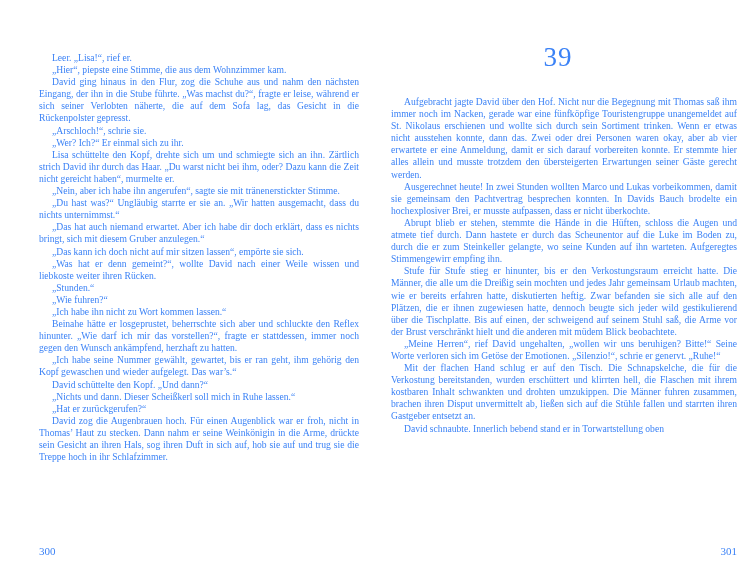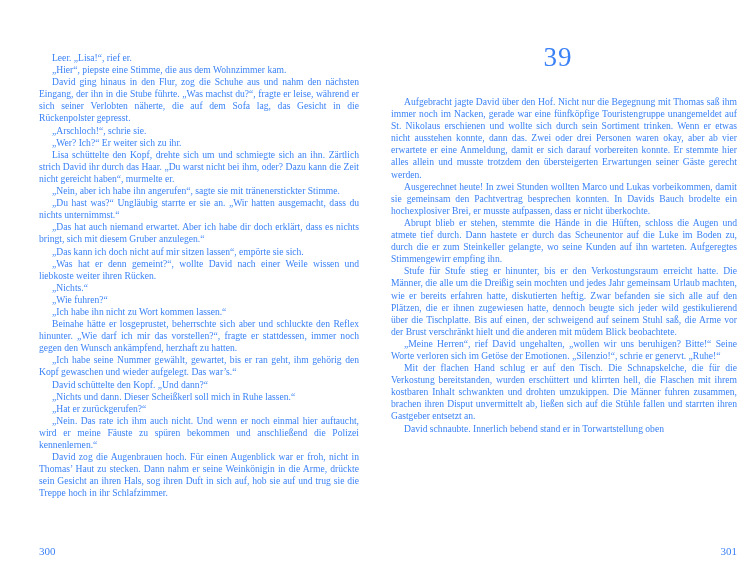--- a/index.html
+++ b/index.html
@@ -61,36 +61,35 @@
 <body>
 
 <main class="spread">
 
   <section class="page page-left" lang="de">
     <div class="body-text">
       <p>Leer. „Lisa!“, rief er.</p>
       <p>„Hier“, piepste eine Stimme, die aus dem Wohnzimmer kam.</p>
       <p>David ging hinaus in den Flur, zog die Schuhe aus und nahm den nächsten Eingang, der ihn in die Stube führte. „Was machst du?“, fragte er leise, während er sich seiner Verlobten näherte, die auf dem Sofa lag, das Gesicht in die Rückenpolster gepresst.</p>
       <p>„Arschloch!“, schrie sie.</p>
-      <p>„Wer? Ich?“ Er weiter sich zu ihr.</p>
+      <p>„Wer? Ich?“ Er einmal sich zu ihr.</p>
       <p>Lisa schüttelte den Kopf, drehte sich um und schmiegte sich an ihn. Zärtlich strich David ihr durch das Haar. „Du warst nicht bei ihm, oder? Dazu kann die Zeit nicht gereicht haben“, murmelte er.</p>
       <p>„Nein, aber ich habe ihn angerufen“, sagte sie mit tränenerstickter Stimme.</p>
       <p>„Du hast was?“ Ungläubig starrte er sie an. „Wir hatten ausgemacht, dass du nichts unternimmst.“</p>
       <p>„Das hat auch niemand erwartet. Aber ich habe dir doch erklärt, dass es nichts bringt, sich mit diesem Gruber anzulegen.“</p>
       <p>„Das kann ich doch nicht auf mir sitzen lassen“, empörte sie sich.</p>
       <p>„Was hat er denn gemeint?“, wollte David nach einer Weile wissen und liebkoste weiter ihren Rücken.</p>
-      <p>„Nichts.“</p>
+      <p>„Stunden.“</p>
       <p>„Wie fuhren?“</p>
       <p>„Ich habe ihn nicht zu Wort kommen lassen.“</p>
       <p>Beinahe hätte er losgeprustet, beherrschte sich aber und schluckte den Reflex hinunter. „Wie darf ich mir das vorstellen?“, fragte er stattdessen, immer noch gegen den Wunsch ankämpfend, herzhaft zu hatten.</p>
       <p>„Ich habe seine Nummer gewählt, gewartet, bis er ran geht, ihm gehörig den Kopf gewaschen und wieder aufgelegt. Das war’s.“</p>
       <p>David schüttelte den Kopf. „Und dann?“</p>
       <p>„Nichts und dann. Dieser Scheißkerl soll mich in Ruhe lassen.“</p>
       <p>„Hat er zurückgerufen?“</p>
-      <p>„Nein. Das rate ich ihm auch nicht. Und wenn er noch einmal hier auftaucht, wird er meine Fäuste zu spüren bekommen und anschließend die Polizei kennenlernen.“</p>
       <p>David zog die Augenbrauen hoch. Für einen Augenblick war er froh, nicht in Thomas’ Haut zu stecken. Dann nahm er seine Weinkönigin in die Arme, drückte sein Gesicht an ihren Hals, sog ihren Duft in sich auf, hob sie auf und trug sie die Treppe hoch in ihr Schlafzimmer.</p>
     </div>
     <div class="page-number num-left">300</div>
   </section>
 
   <section class="page page-right" lang="de">
     <h1 class="chapter-number">39</h1>
     <div class="body-text">
       <p>Aufgebracht jagte David über den Hof. Nicht nur die Begegnung mit Thomas saß ihm immer noch im Nacken, gerade war eine fünfköpfige Touristengruppe unangemeldet auf St. Nikolaus erschienen und wollte sich durch sein Sortiment trinken. Wenn er etwas nicht ausstehen konnte, dann das. Zwei oder drei Personen waren okay, aber ab vier erwartete er eine Anmeldung, damit er sich darauf vorbereiten konnte. Er stemmte hier alles allein und musste trotzdem den übersteigerten Erwartungen seiner Gäste gerecht werden.</p>
       <p>Ausgerechnet heute! In zwei Stunden wollten Marco und Lukas vorbeikommen, damit sie gemeinsam den Pachtvertrag besprechen konnten. In Davids Bauch brodelte ein hochexplosiver Brei, er musste aufpassen, dass er nicht überkochte.</p>

